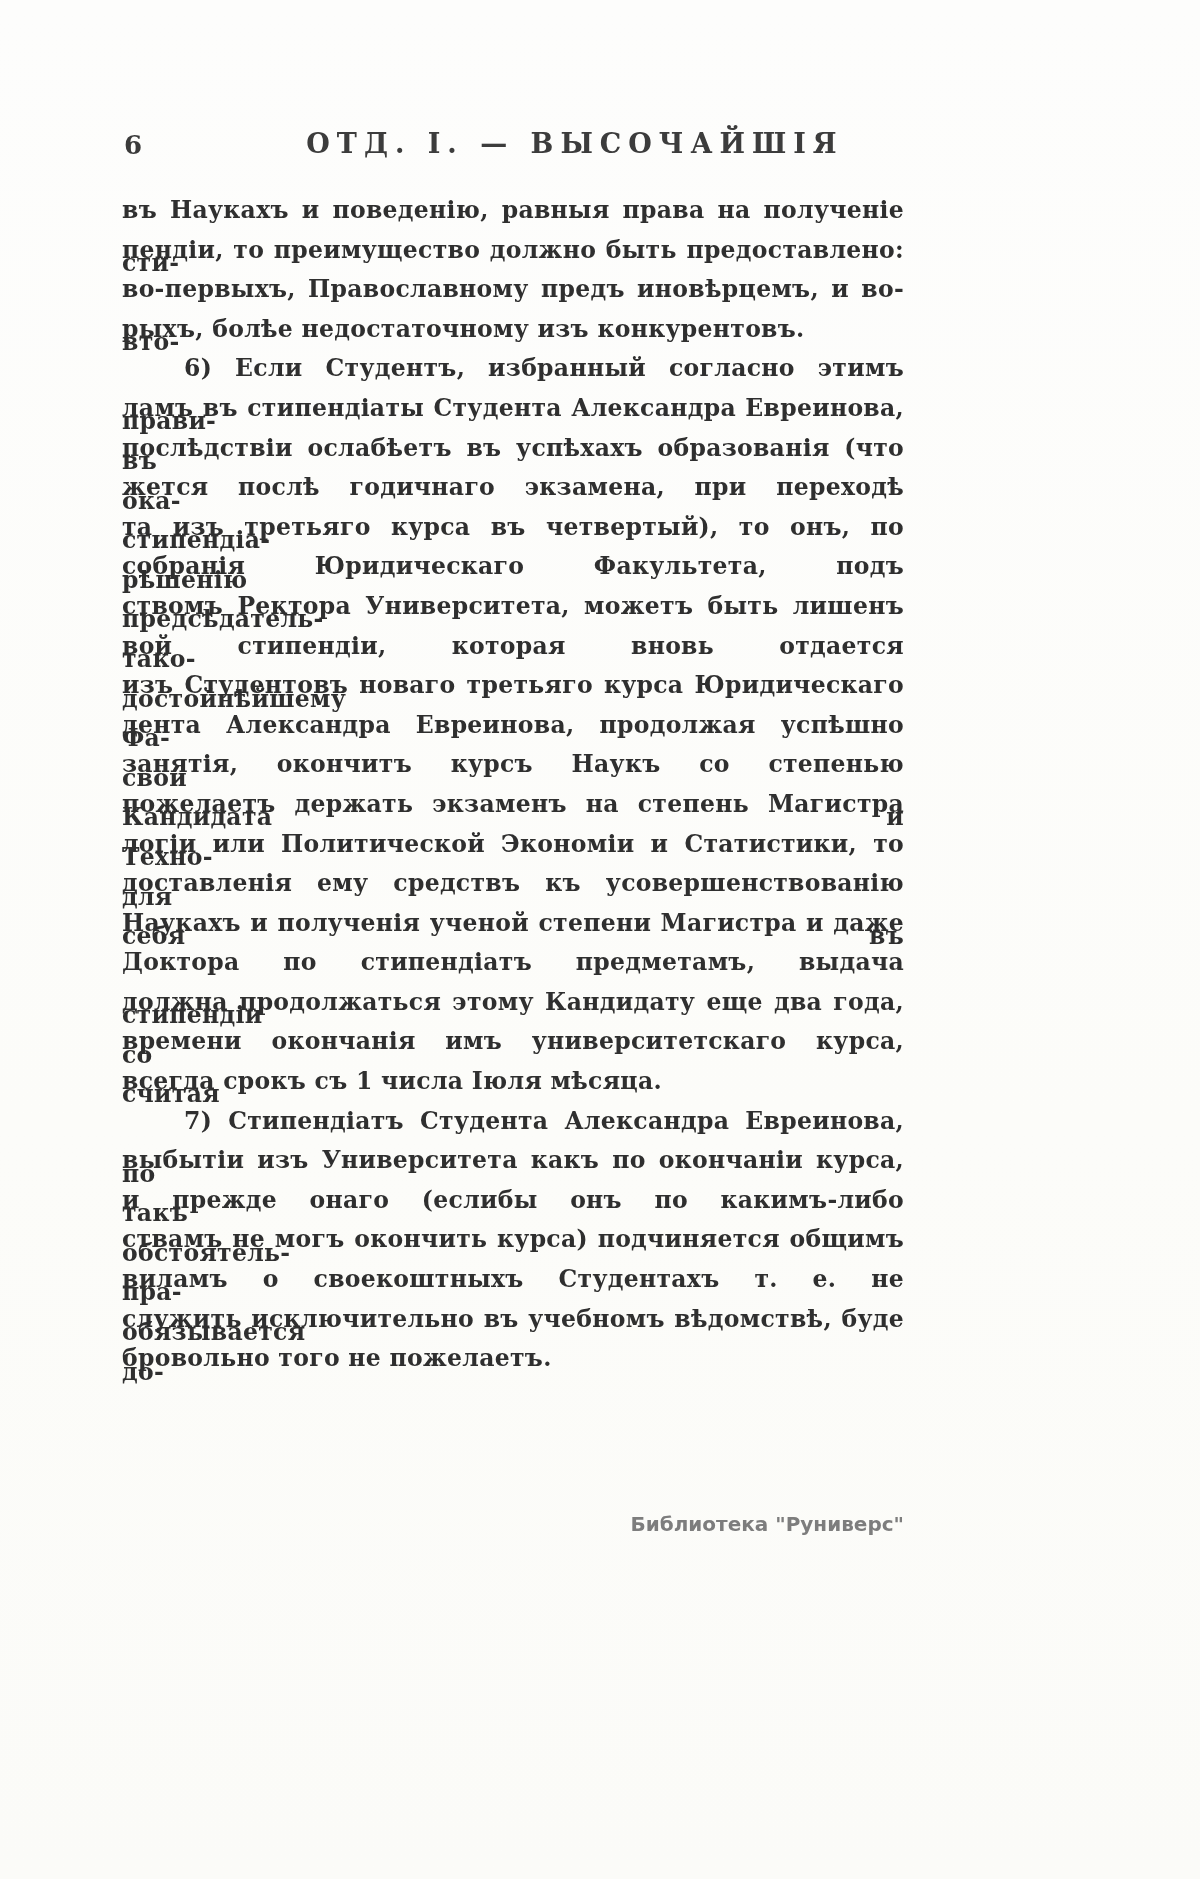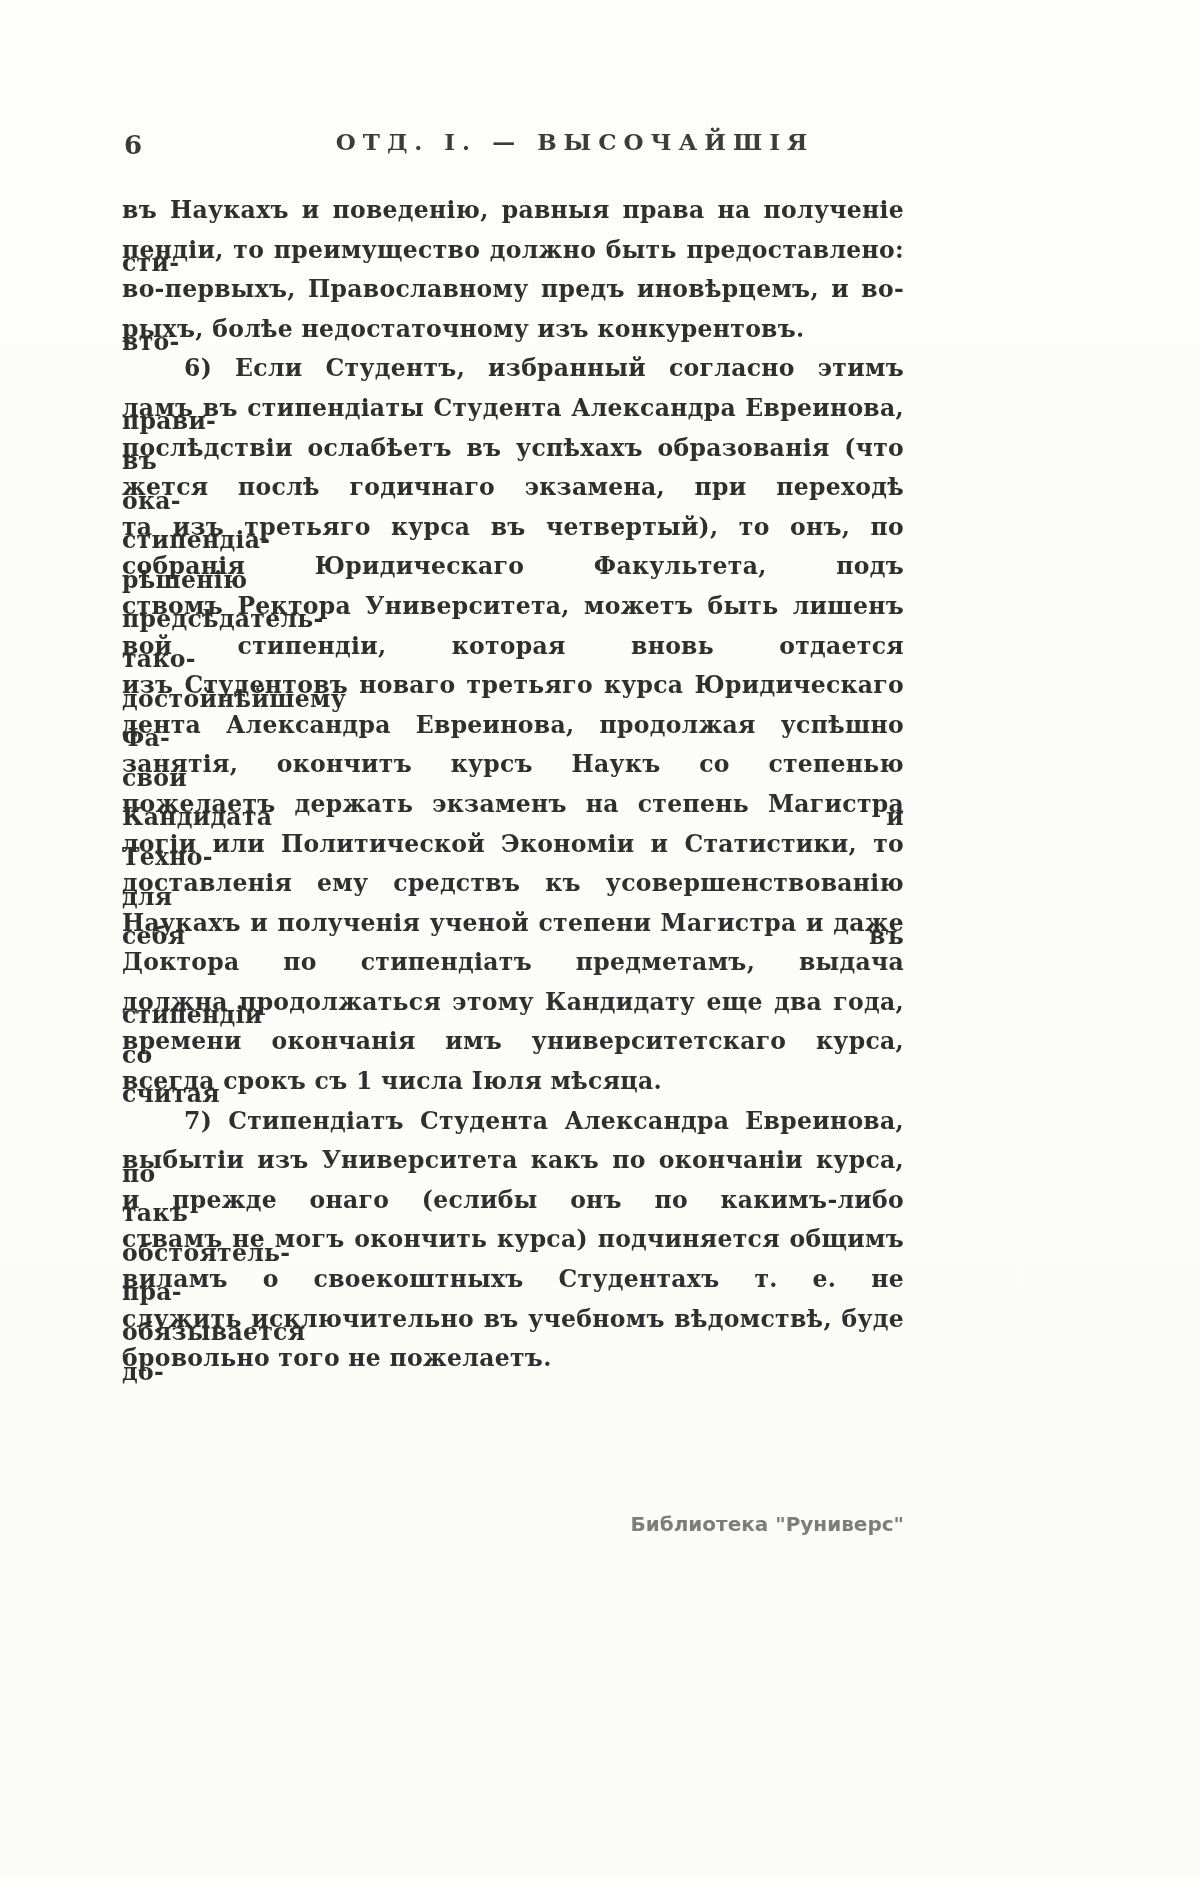--- a/index.html
+++ b/index.html
@@ -31,21 +31,21 @@
     left: 2px;
     top: 2px;
     font-size: 26px;
     font-weight: 700;
     color: #3a3a3a;
   }
   .htitle {
     display: block;
     text-align: center;
     transform: translateX(62px);
-    font-size: 23px;
+    font-size: 27px;
     font-weight: 700;
     letter-spacing: 7px;
     color: #3c3c3c;
     white-space: nowrap;
   }
   .body-text {
     position: absolute;
     top: 184px;
     left: 122px;
     width: 782px;

